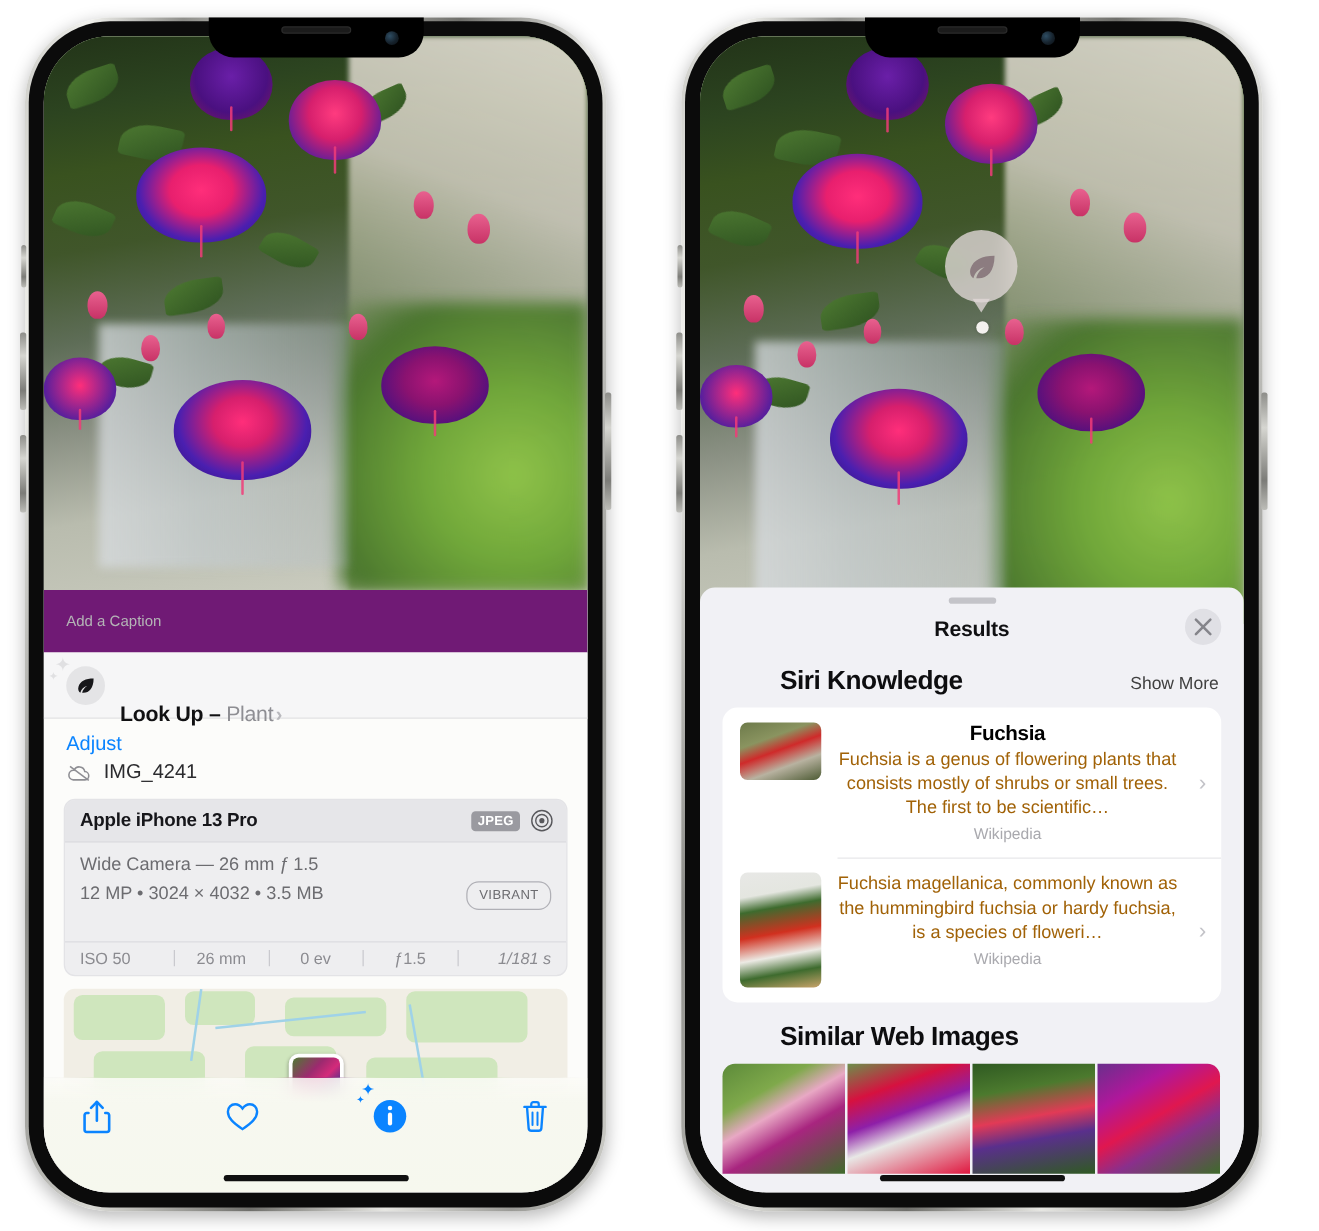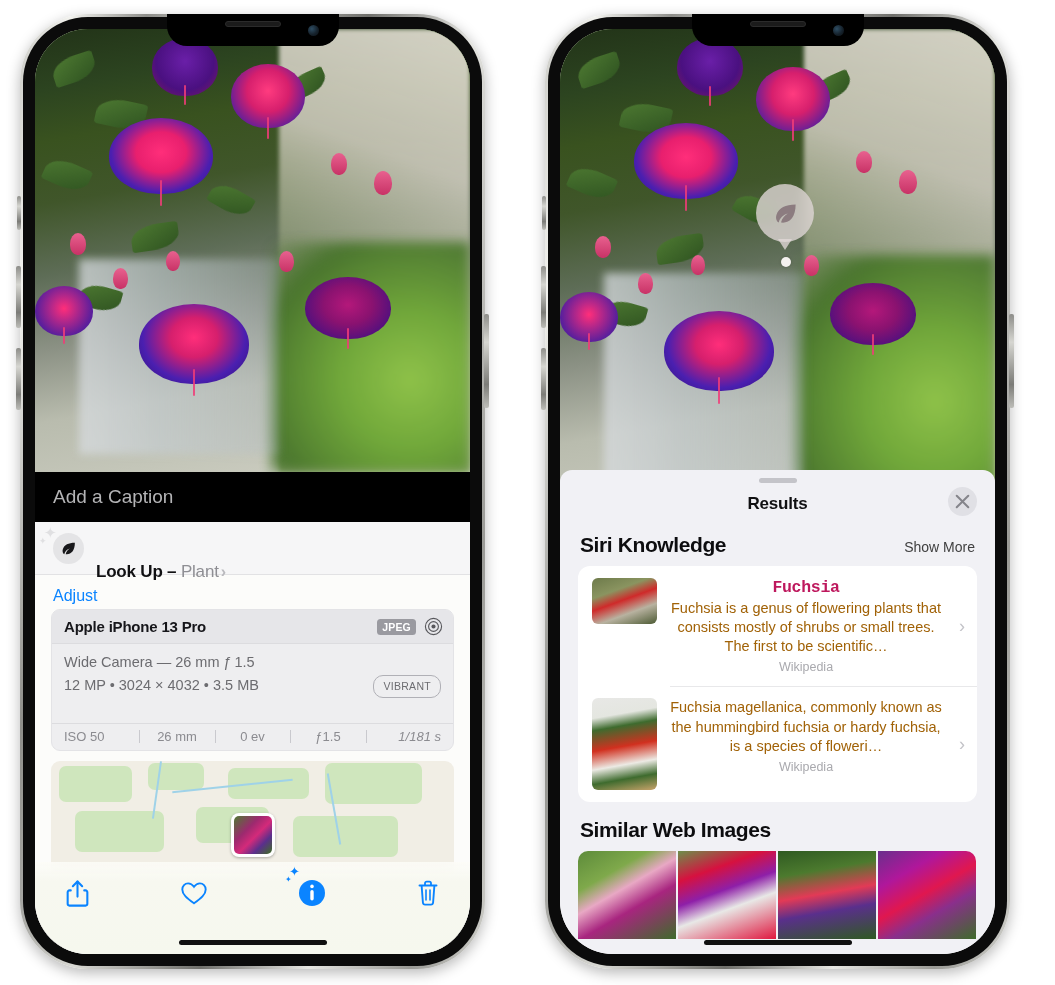--- a/index.html
+++ b/index.html
@@ -107,22 +107,22 @@
   .bud { position:absolute; border-radius:50% 50% 45% 45%; background:linear-gradient(180deg,#e8618f,#c83266); }
 
   
   .info-panel {
     position: absolute; left: 0; right: 0; top: 443px; bottom: 0;
     background: #fcfcfa;
     display: flex; flex-direction: column;
   }
   .caption-row {
     height: 50px; display: flex; align-items: center;
-    padding: 0 18px; background: #000000;
-    color: #b4b4b6; font-size: 19px;
+    padding: 0 18px; background: #701a75;
+    color: #b4b4b6; font-size: 12px;
   }
   .lookup-row {
     height: 53px; display: flex; align-items: center; gap: 12px;
     padding: 0 18px; background: #f6f6f7;
     border-bottom: .7px solid #e2e2e4; position: relative;
   }
   .leafchip {
     position: relative; width: 31px; height: 31px; border-radius: 50%;
     background: #e4e4e6; display: flex; align-items: center; justify-content: center;
   }
@@ -250,35 +250,36 @@
   .res-title { font-size: 17px; font-weight:700; color:#101012; letter-spacing:-.2px; }
   .close-btn {
     position:absolute; right: 18px; top: 4px;
     width: 29px; height: 29px; border-radius: 50%;
     background: #e0e0e5; display:flex; align-items:center; justify-content:center;
     color:#838389; font-size: 17px;
   }
   .section-head {
     display:flex; align-items:baseline; justify-content:space-between;
     padding: 8px 20px 9px;
+    margin-left: 44px;
   }
   .section-title { font-size: 21px; font-weight: 700; color:#0d0d0f; letter-spacing:-.4px; }
   .section-action { font-size: 14px; color:#404040; }
   .cards {
     margin: 0 18px; background:#fff; border-radius: 12px; overflow:hidden;
   }
   .kcard { display:flex; align-items:flex-start; padding: 12px 12px 12px 14px; gap: 13px; position:relative; }
   .kcard + .kcard::before {
     content:""; position:absolute; left:92px; right:0; top:0; height:.6px; background:#e8e8ea;
   }
   .kthumb { width: 65px; border-radius: 6px; overflow:hidden; flex:none; }
   .kthumb.t1 { height: 46px; background: linear-gradient(160deg,#6d7a4a 0%,#8a9460 30%,#cf2a2a 48%,#b8b2a0 70%,#4c5a33 100%); }
   .kthumb.t2 { height: 92px; background: linear-gradient(170deg,#e8e8e6 0%,#e4e6e0 20%,#3e6b2e 32%,#d1301f 52%,#eceae4 70%,#3e6b2e 84%,#c8a36a 100%); }
   .ktext { flex: 1; min-width: 0; }
-  .ktitle { font-size: 16.5px; font-weight:700; color:#be185d; letter-spacing:-.3px; margin-bottom: 2px; font-family: Liberation Mono, monospace; }
+  .ktitle { font-size: 16.5px; font-weight:700; color:#000000; letter-spacing:-.3px; margin-bottom: 2px; }
   .kdesc { font-size: 14.5px; color:#a16207; line-height: 1.32; }
   .ksrc { font-size: 12.5px; color:#a9a9ae; margin-top: 4px; }
   .kchev { align-self:center; color:#c3c3c8; font-size:18px; padding-left: 4px; }
 
   .web-images {
     display:flex; margin-top: 2px; padding: 0 0 0 18px; gap: 2px;
   }
   .wimg { width: 98px; height: 88px; flex:none; }
   .wimg.w1 { background: linear-gradient(150deg,#5d8b3a 0%,#7fa94b 28%,#e8a8c4 44%,#a8257f 62%,#3e6b2a 100%); border-radius: 10px 0 0 0; }
   .wimg.w2 { background: linear-gradient(160deg,#6c8f4a 0%,#d6113f 25%,#8e1fa8 45%,#e8e8e6 62%,#e0173f 100%); }
@@ -349,20 +350,27 @@
           </div>
           <div class="lookup-text">
             <span>Look Up – </span><span class="sub">Plant</span><span class="chev-gray">›</span>
           </div>
         </div>
 
         <div class="date-row">
           <span class="adjust-link">Adjust</span>
         </div>
 
+        <div class="file-row">
+          <svg width="21" height="15" viewBox="0 0 24 18" aria-hidden="true">
+            <path d="M6.2 15.5h10.6a4 4 0 0 0 .4-8 5.4 5.4 0 0 0-10.3-1.2 3.9 3.9 0 0 0-.7 9.2z" fill="none" stroke="#8e8e93" stroke-width="1.5"></path>
+            <line x1="3" y1="2.5" x2="21" y2="16" stroke="#8e8e93" stroke-width="1.5"></line>
+          </svg>
+          <span class="file-name">IMG_4241</span>
+        </div>
 
         <div class="exif-card">
           <div class="exif-head">
             <span class="exif-title">Apple iPhone 13 Pro</span>
             <span class="exif-head-right">
               <span class="badge-jpeg">JPEG</span>
               <svg width="19" height="19" viewBox="0 0 24 24" aria-hidden="true">
                 <circle cx="12" cy="12" r="10.2" fill="none" stroke="#58585c" stroke-width="1.4"></circle>
                 <circle cx="12" cy="12" r="6.2" fill="none" stroke="#58585c" stroke-width="1.4"></circle>
                 <circle cx="12" cy="12" r="2.6" fill="#58585c"></circle>

